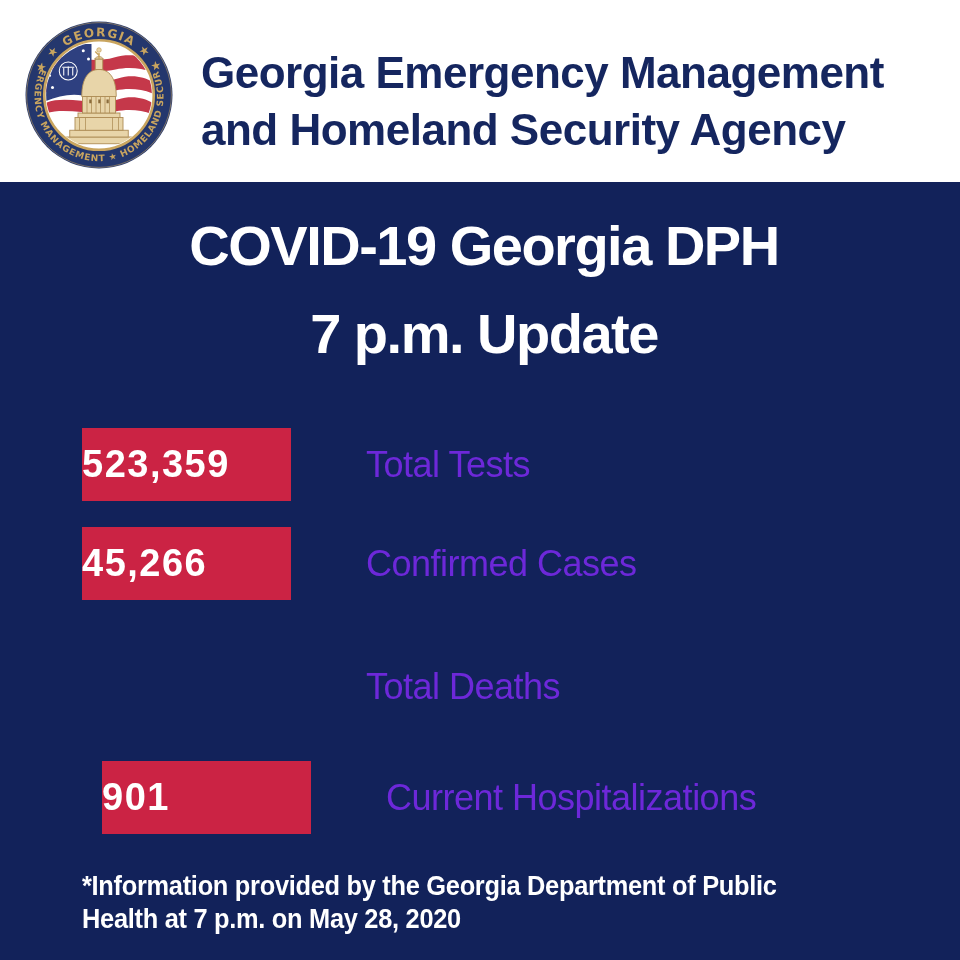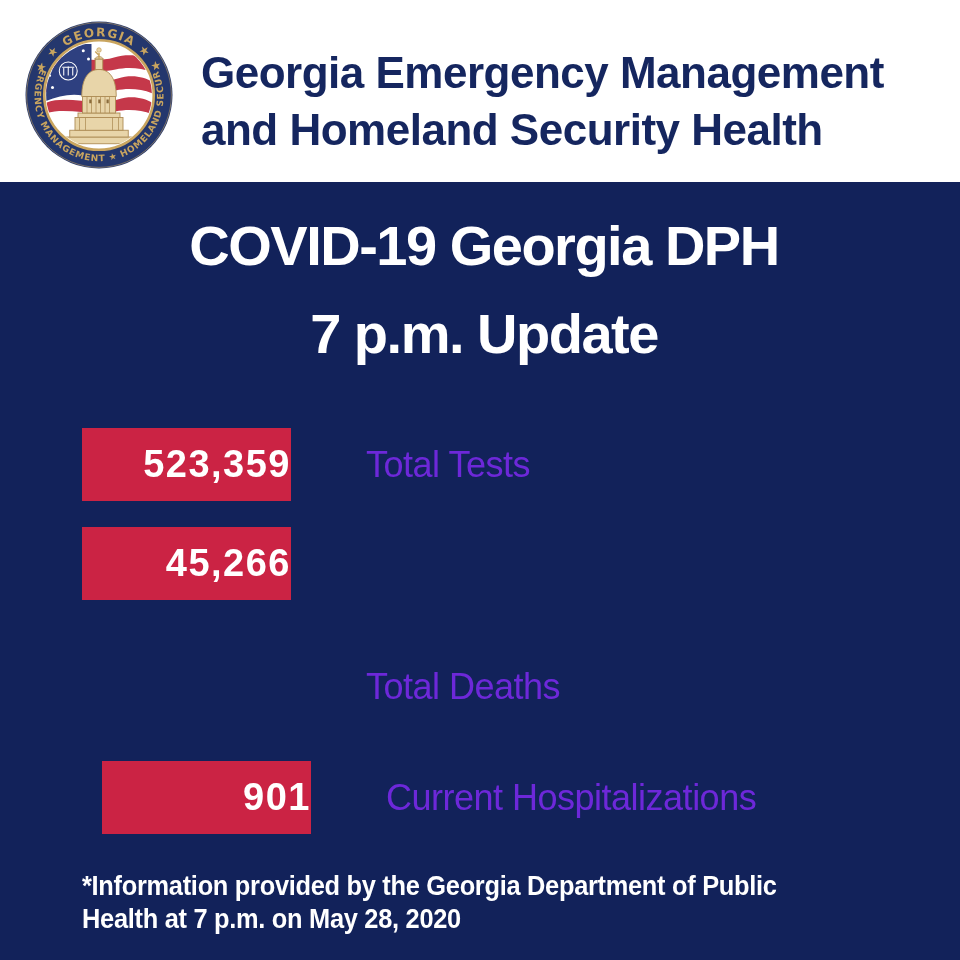--- a/index.html
+++ b/index.html
@@ -58,21 +58,21 @@
   }
   .stat-row.r0 { top: 428px; }
   .stat-row.r1 { top: 527px; }
   .stat-row.r2 { top: 650px; }
   .stat-row.r3 { top: 761px; margin-left: 20px; }
 
   .value-box {
     position: absolute; left: 82px; top: 0;
     width: 209px; height: 73px;
     background: #CB2344;
-    display: flex; align-items: center; justify-content: flex-end;
+    display: flex; align-items: center; justify-content: flex-start;
   }
   .stat-value {
     color: #ffffff;
     font-weight: bold;
     font-size: 38px;
     letter-spacing: 1.5px;
   }
   .stat-label {
     position: absolute; left: 366px; top: 0;
     height: 73px;
@@ -179,21 +179,21 @@
       <text font-size="16" letter-spacing="2" fill="#C9A55F">
         <textPath href="#arcTop" startOffset="50%" text-anchor="middle">★ ★ GEORGIA ★ ★</textPath>
       </text>
       <text font-size="12" letter-spacing="1" fill="#C9A55F">
         <textPath href="#arcBottom" startOffset="50%" text-anchor="middle">EMERGENCY MANAGEMENT ★ HOMELAND SECURITY</textPath>
       </text>
     </svg>
 
     <div class="agency-name">
       <div>Georgia Emergency Management</div>
-      <div>and Homeland Security Health</div>
+      <div>and Homeland Security Agency</div>
     </div>
   </div>
 
   <div class="navy-panel"></div>
 
   <h1 class="page-title">
     <div>COVID-19 Georgia DPH</div>
     <div>7 p.m. Update</div>
   </h1>
 
@@ -201,20 +201,21 @@
     <div class="value-box">
       <span class="stat-value">523,359</span>
     </div>
     <div class="stat-label">Total Tests</div>
   </div>
 
   <div class="stat-row r1">
     <div class="value-box">
       <span class="stat-value">45,266</span>
     </div>
+    <div class="stat-label">Confirmed Cases</div>
   </div>
 
   <div class="stat-row r2">
     <div class="stat-label">Total Deaths</div>
   </div>
 
   <div class="stat-row r3">
     <div class="value-box">
       <span class="stat-value">901</span>
     </div>

